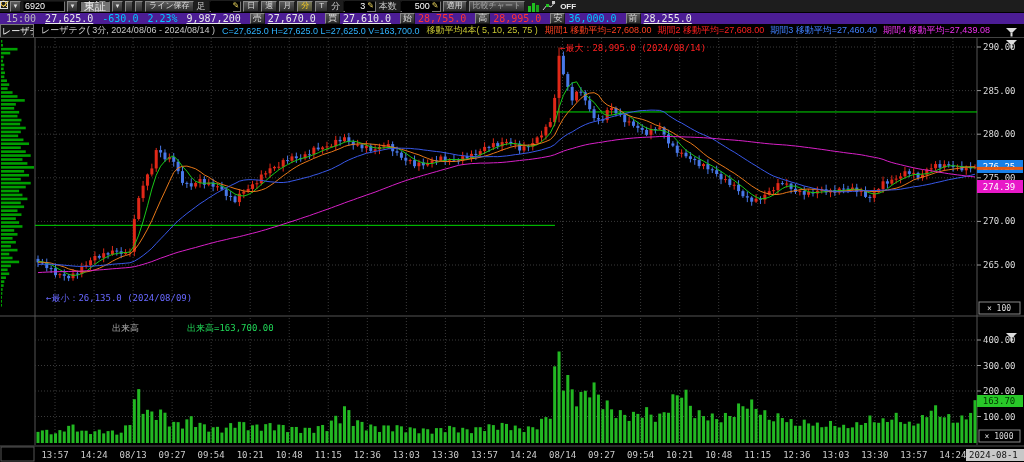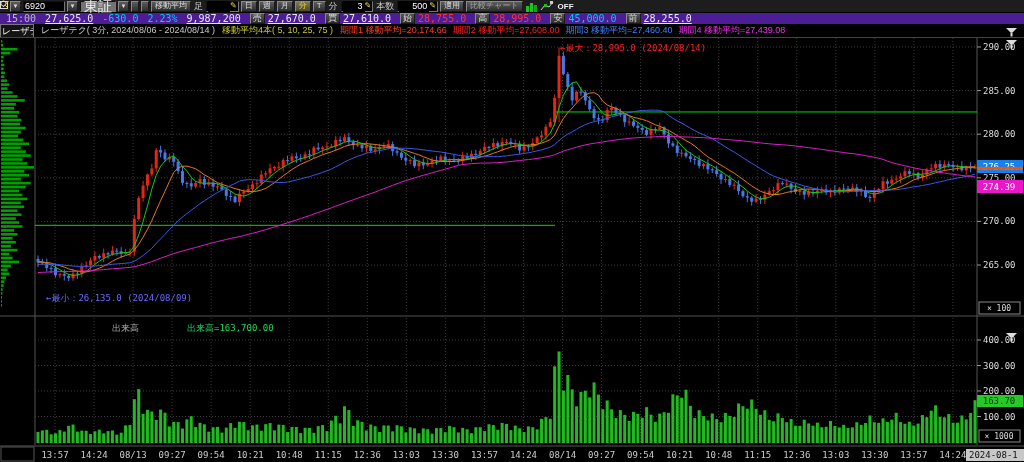--- a/index.html
+++ b/index.html
@@ -16,21 +16,21 @@
   .tbtn.active{color:#ffd020;background:linear-gradient(#7a7a5a,#4a4a30);}
   .tinput{height:9px;background:#000;border:1px solid;border-color:#111 #777 #777 #111;
     color:#fff;font-size:9px;padding:0 1px;font-family:inherit;}
   .inpwrap{display:inline-flex;align-items:center;background:#000;border:1px solid;
     border-color:#111 #777 #777 #111;height:11px;padding:0 1px;box-sizing:border-box;}
   .inpwrap input{border:none;background:#000;color:#fff;font-size:9px;height:9px;
     font-family:inherit;text-align:right;}
   .pencil{color:#e6d05a;font-size:8px;line-height:8px;}
   .tlabel{color:#ccc;font-size:9px;padding:0 1px;}
   .mkt{background:#737373;border:1px solid;border-color:#111 #777 #777 #111;color:#eee;
-    padding:0 3px;height:9px;line-height:9px;font-size:14px;}
+    padding:0 3px;height:9px;line-height:9px;font-size:11px;}
   .off{color:#eee;font-size:8px;font-weight:bold;padding-left:2px;}
   
   .quote{position:absolute;top:13px;left:0;width:1024px;height:11px;background:#4c1d95;
     display:flex;align-items:center;gap:9px;padding:0 6px;font-size:10px;
     font-family:"DejaVu Sans Mono","Liberation Sans",monospace;box-sizing:border-box;}
   .q-white{color:#e8e8e8;text-decoration:underline;} .q-gray{color:#bbb;} .q-cyan{color:#00c8ff;} .q-red{color:#ff3434;}
   .qgrp{display:inline-flex;align-items:center;gap:3px;}
   .qbadge{background:linear-gradient(#555,#2c2c2c);border:1px solid;
     border-color:#888 #1a1a1a #1a1a1a #888;color:#ddd;font-size:9px;line-height:9px;
     padding:0 2px;font-family:"Liberation Sans",sans-serif;}
@@ -62,21 +62,21 @@
       <circle cx="3.5" cy="3.5" r="2.5" stroke="#ffc838" fill="none"></circle>
       <line x1="5.5" y1="5.5" x2="8" y2="8" stroke="#ffc838"></line>
     </svg>
   </button>
   <button class="tbtn">
     <svg width="9" height="9">
       <rect x="0.5" y="1.5" width="7" height="7" stroke="#ddd" fill="none"></rect>
       <line x1="3" y1="7" x2="8.5" y2="1" stroke="#e6d05a"></line>
     </svg>
   </button>
-  <button class="tbtn">移動平均</button>
+  <button class="tbtn">ライン保存</button>
   <span class="tlabel">足</span>
   <span class="inpwrap">
     <input style="width: 18px;" value="">
     <span class="pencil">✎</span>
   </span>
   <span id="period-btns" style="display:inline-flex;gap:2px">
       <button class="tbtn">日</button>
       <button class="tbtn">週</button>
       <button class="tbtn">月</button>
       <button class="tbtn active">分</button>
@@ -124,34 +124,35 @@
   <span class="qgrp">
       <span class="qbadge">始</span>
       <span class="q-red">28,755.0</span>
     </span>
   <span class="qgrp">
       <span class="qbadge">高</span>
       <span class="q-red">28,995.0</span>
     </span>
   <span class="qgrp">
       <span class="qbadge">安</span>
-      <span class="q-cyan">45,000.0</span>
+      <span class="q-cyan">36,000.0</span>
     </span>
   <span class="qgrp">
       <span class="qbadge">前</span>
       <span class="q-white">28,255.0</span>
     </span>
 </div>
 
 <div class="hdr">
   <span class="tab">レーザテク</span>
   <span class="h-series">レーザテク( 3分, 2024/08/06 - 2024/08/14 )</span>
+  <span class="h-ohlcv">C=27,625.0 H=27,625.0 L=27,625.0 V=163,700.0</span>
   <span class="h-matitle">移動平均4本( 5, 10, 25, 75 )</span>
   <span id="ma-values">
-      <span style="color: rgb(255, 64, 32);">期間1 移動平均=20,174.66</span>
+      <span style="color: rgb(255, 64, 32);">期間1 移動平均=27,608.00</span>
       <span style="color: rgb(255, 32, 32);">期間2 移動平均=27,608.00</span>
       <span style="color: rgb(64, 128, 255);">期間3 移動平均=27,460.40</span>
       <span style="color: rgb(240, 48, 240);">期間4 移動平均=27,439.08</span>
     </span>
 </div>
 
 <svg id="chart" width="1024" height="462" viewBox="0 0 1024 462">
     <defs>
       <clipPath id="pp">
         <rect x="35" y="38" width="942" height="274"></rect>

